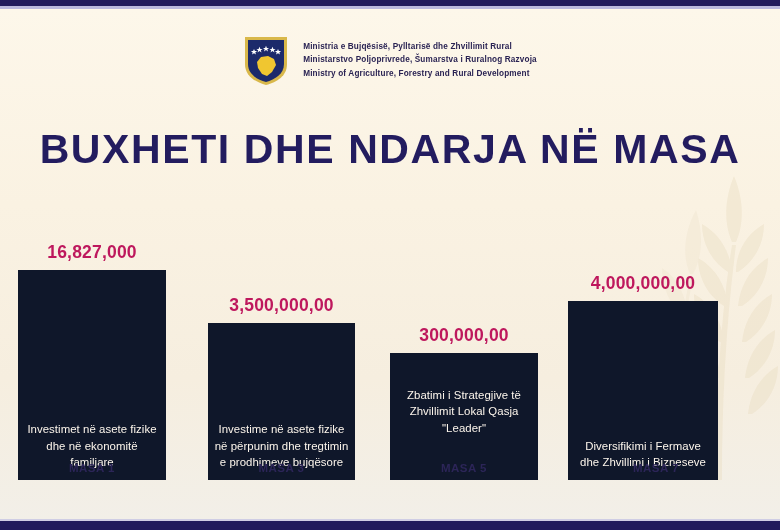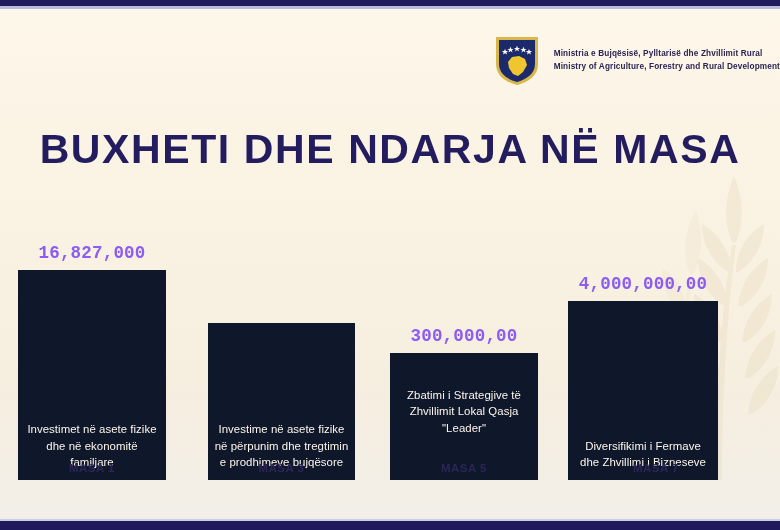--- a/index.html
+++ b/index.html
@@ -63,21 +63,21 @@
     z-index: 1;
     opacity: .55;
     pointer-events: none;
   }
   
   .header {
     position: absolute;
     left: 0; top: 34px;
     width: 780px;
     display: flex;
-    justify-content: flex-end;
+    justify-content: center;
     align-items: center;
     gap: 14px;
     z-index: 3;
   }
   .emblem {
     width: 46px;
     height: 52px;
     flex: none;
   }
   .ministry-lines {
@@ -117,22 +117,22 @@
     bottom: 0;
     display: flex;
     flex-direction: column;
     align-items: center;
     justify-content: flex-end;
     height: 305px;
   }
   .bar-value {
     font-size: 17.5px;
     font-weight: bold;
-    color: #8b5cf6;
-    font-family: Liberation Mono, monospace;
+    color: #be185d;
+    font-family: Liberation Sans, sans-serif;
     letter-spacing: .2px;
     margin-bottom: 7px;
     white-space: nowrap;
   }
   .bar {
     background: #0f172a;
     width: 100%;
     display: flex;
     align-items: flex-end;
     justify-content: center;
@@ -207,36 +207,38 @@
         <polygon points="11,15 11.9,17.1 14.1,17.1 12.3,18.5 13,20.6 11,19.3 9,20.6 9.7,18.5 7.9,17.1 10.1,17.1"></polygon>
         <polygon points="16.5,12.8 17.4,14.9 19.6,14.9 17.8,16.3 18.5,18.4 16.5,17.1 14.5,18.4 15.2,16.3 13.4,14.9 15.6,14.9"></polygon>
         <polygon points="23,11.8 23.9,13.9 26.1,13.9 24.3,15.3 25,17.4 23,16.1 21,17.4 21.7,15.3 19.9,13.9 22.1,13.9"></polygon>
         <polygon points="29.5,12.8 30.4,14.9 32.6,14.9 30.8,16.3 31.5,18.4 29.5,17.1 27.5,18.4 28.2,16.3 26.4,14.9 28.6,14.9"></polygon>
         <polygon points="35,15 35.9,17.1 38.1,17.1 36.3,18.5 37,20.6 35,19.3 33,20.6 33.7,18.5 31.9,17.1 34.1,17.1"></polygon>
       </g>
       <path d="M18 23 L25 22 L31 25 L33 31 L29 38 L24 42 L19 40 L15 34 L14 28 Z" fill="#f0c630"></path>
     </svg>
     <div class="ministry-lines">
       <div class="ministry-line">Ministria e Bujqësisë, Pylltarisë dhe Zhvillimit Rural</div>
+      <div class="ministry-line">Ministarstvo Poljoprivrede, Šumarstva i Ruralnog Razvoja</div>
       <div class="ministry-line">Ministry of Agriculture, Forestry and Rural Development</div>
     </div>
   </div>
 
   <div class="title">BUXHETI DHE NDARJA NË MASA</div>
 
   <div class="chart">
 
     <div class="bar-col" style="left:18px; width:148px;">
       <div class="bar-value">16,827,000</div>
       <div class="bar" style="height:210px;">
         <div class="bar-text">Investimet në asete fizike dhe në ekonomitë familjare</div>
       </div>
     </div>
 
     <div class="bar-col" style="left:208px; width:147px;">
+      <div class="bar-value">3,500,000,00</div>
       <div class="bar" style="height:157px;">
         <div class="bar-text">Investime në asete fizike në përpunim dhe tregtimin e prodhimeve bujqësore</div>
       </div>
     </div>
 
     <div class="bar-col" style="left:390px; width:148px;">
       <div class="bar-value">300,000,00</div>
       <div class="bar" style="height:127px;align-items:center;">
         <div class="bar-text">Zbatimi i Strategjive të Zhvillimit Lokal Qasja "Leader"</div>
       </div>

